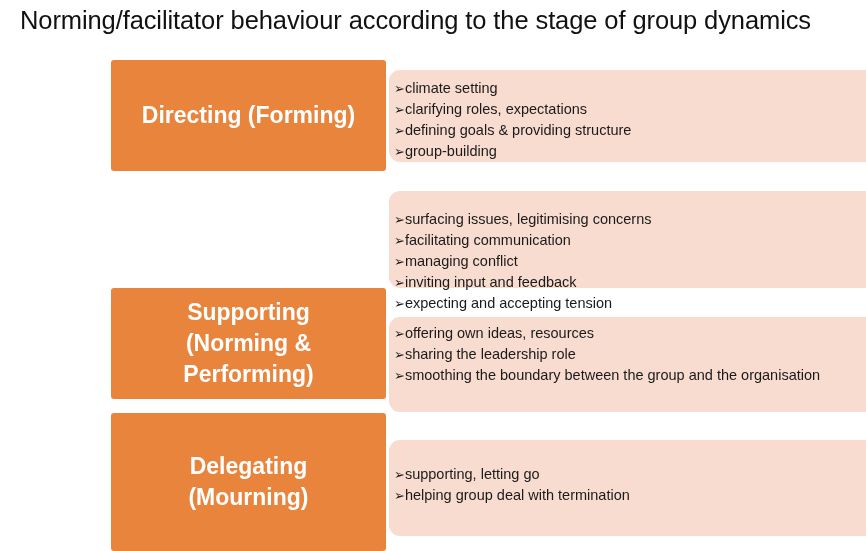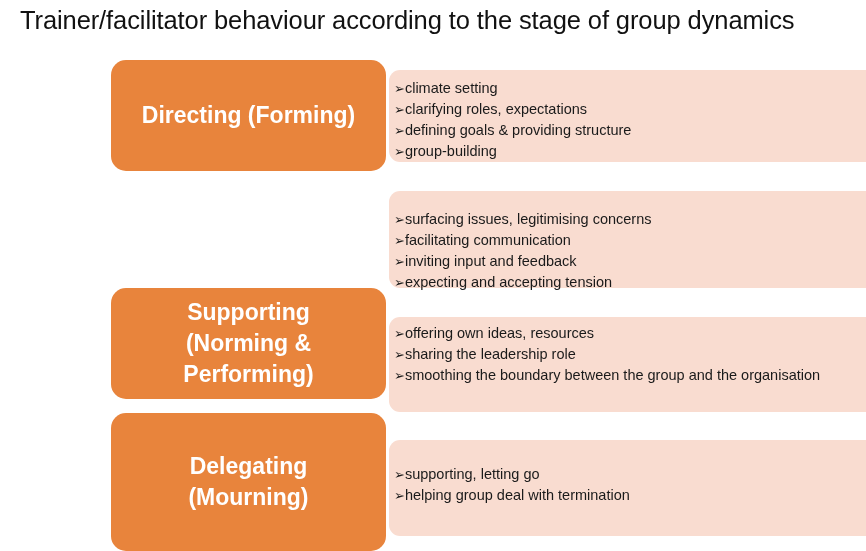--- a/index.html
+++ b/index.html
@@ -40,21 +40,21 @@
   .pink-panel {
     position: absolute;
     background: #F9DCD0;
     border-radius: 11px;
     box-sizing: border-box;
   }
 
   .orange-box {
     position: absolute;
     background: #E8843C;
-    border-radius: 15px;
+    border-radius: 3px;
     box-sizing: border-box;
     display: flex;
     align-items: center;
     justify-content: center;
     text-align: center;
   }
 
   .orange-label {
     color: #ffffff;
     font-weight: bold;
@@ -105,39 +105,40 @@
   .r3-list   { left: 350px; top: 323px; width: 470px; }
 
   
   .r4-pink   { left: 345px; top: 440px; width: 487px; height: 96px; }
   .r4-orange { left: 67px;  top: 413px; width: 275px; height: 138px; }
   .r4-list   { left: 350px; top: 464px; width: 470px; }
 </style>
 </head>
 <body>
 
-<div class="slide-title">Trainer/facilitator behaviour according to the stage of group dynamics</div>
+<div class="slide-title">Norming/facilitator behaviour according to the stage of group dynamics</div>
 
 <div class="row" id="row-0">
 
   <div class="pink-panel r1-pink"></div>
   <ul class="bullets r1-list">
     <li><span class="arrow">➢</span><span>climate setting</span></li>
     <li><span class="arrow">➢</span><span>clarifying roles, expectations</span></li>
     <li><span class="arrow">➢</span><span>defining goals &amp; providing structure</span></li>
     <li><span class="arrow">➢</span><span>group-building</span></li>
   </ul>
   <div class="orange-box r1-orange">
     <span class="orange-label">Directing (Forming)</span>
   </div>
 
   <div class="pink-panel r2-pink"></div>
   <ul class="bullets r2-list">
     <li><span class="arrow">➢</span><span>surfacing issues, legitimising concerns</span></li>
     <li><span class="arrow">➢</span><span>facilitating communication</span></li>
+    <li><span class="arrow">➢</span><span>managing conflict</span></li>
     <li><span class="arrow">➢</span><span>inviting input and feedback</span></li>
     <li><span class="arrow">➢</span><span>expecting and accepting tension</span></li>
   </ul>
 
   <div class="pink-panel r3-pink"></div>
   <ul class="bullets r3-list">
     <li><span class="arrow">➢</span><span>offering own ideas, resources</span></li>
     <li><span class="arrow">➢</span><span>sharing the leadership role</span></li>
     <li><span class="arrow">➢</span><span>smoothing the boundary between the group and the organisation</span></li>
   </ul>

